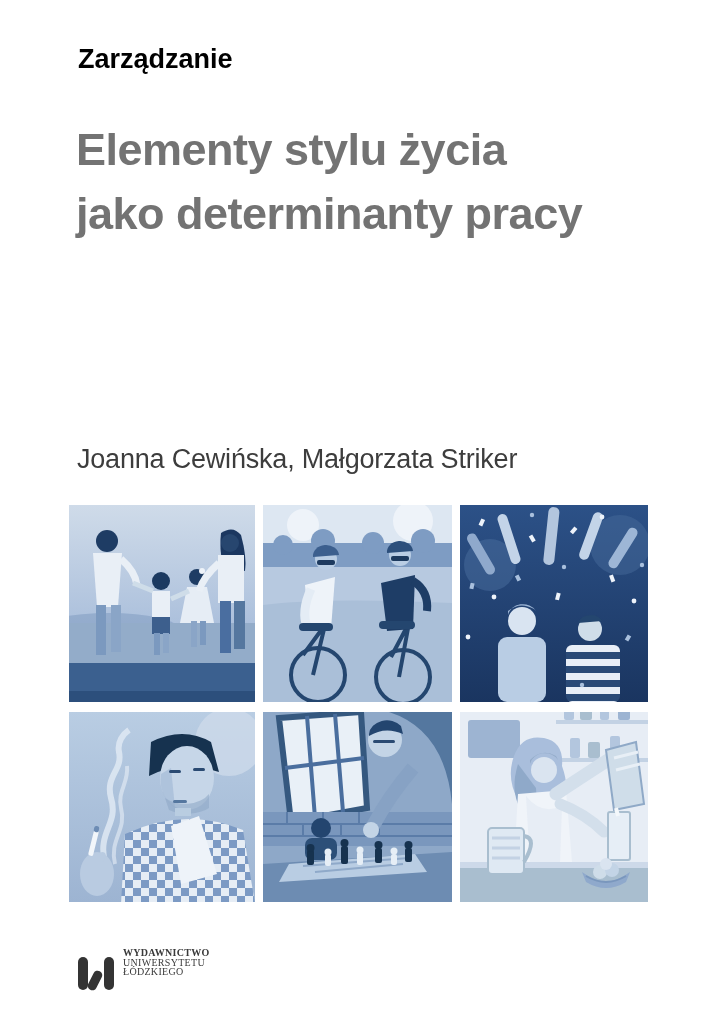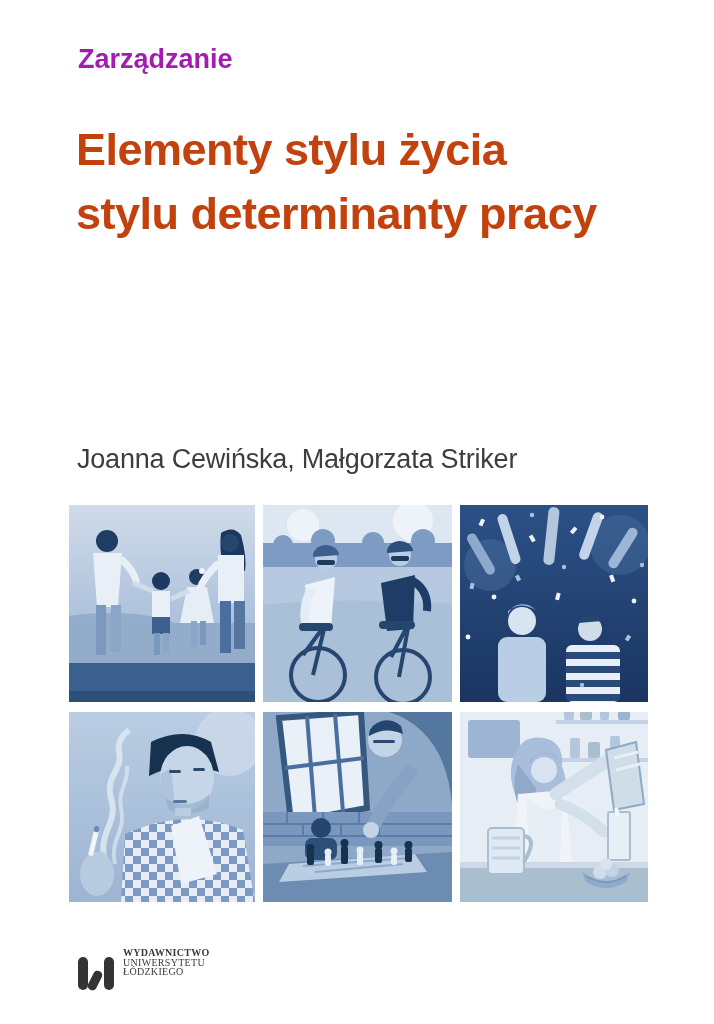--- a/index.html
+++ b/index.html
@@ -6,25 +6,25 @@
   .cover{
     position:relative;
     width:714px;height:1024px;
     background:#ffffff;
     font-family:"Liberation Sans", sans-serif;
     overflow:hidden;
     margin:0 auto;
   }
   .series{
     position:absolute;left:78px;top:44px;
-    font-size:27px;font-weight:bold;color:#a21caf;letter-spacing:0;
+    font-size:27px;font-weight:bold;color:#000000;letter-spacing:0;
   }
   .title{
     position:absolute;left:76px;top:118px;margin:0;
-    font-size:45px;line-height:64px;font-weight:bold;color:#c2410c;
+    font-size:45px;line-height:64px;font-weight:bold;color:#737373;
     letter-spacing:-0.5px;
   }
   .title span{display:block;}
   .authors{
     position:absolute;left:77px;top:444px;
     font-size:27px;color:#3d3d3d;font-weight:normal;letter-spacing:-0.2px;
   }
   .photo-grid{
     position:absolute;left:69px;top:505px;
     display:grid;
@@ -47,21 +47,21 @@
 </style>
 </head>
 <body>
 
 <div class="cover">
 
   <div class="series">Zarządzanie</div>
 
   <h1 class="title">
     <span>Elementy stylu życia</span>
-    <span>stylu determinanty pracy</span>
+    <span>jako determinanty pracy</span>
   </h1>
 
   <div class="authors">Joanna Cewińska, Małgorzata Striker</div>
 
   <div class="photo-grid">
 
     <figure class="tile">
       <svg viewBox="0 0 186 197" preserveAspectRatio="none">
         <defs>
           <linearGradient id="sky1" x1="0" y1="0" x2="0" y2="1">

